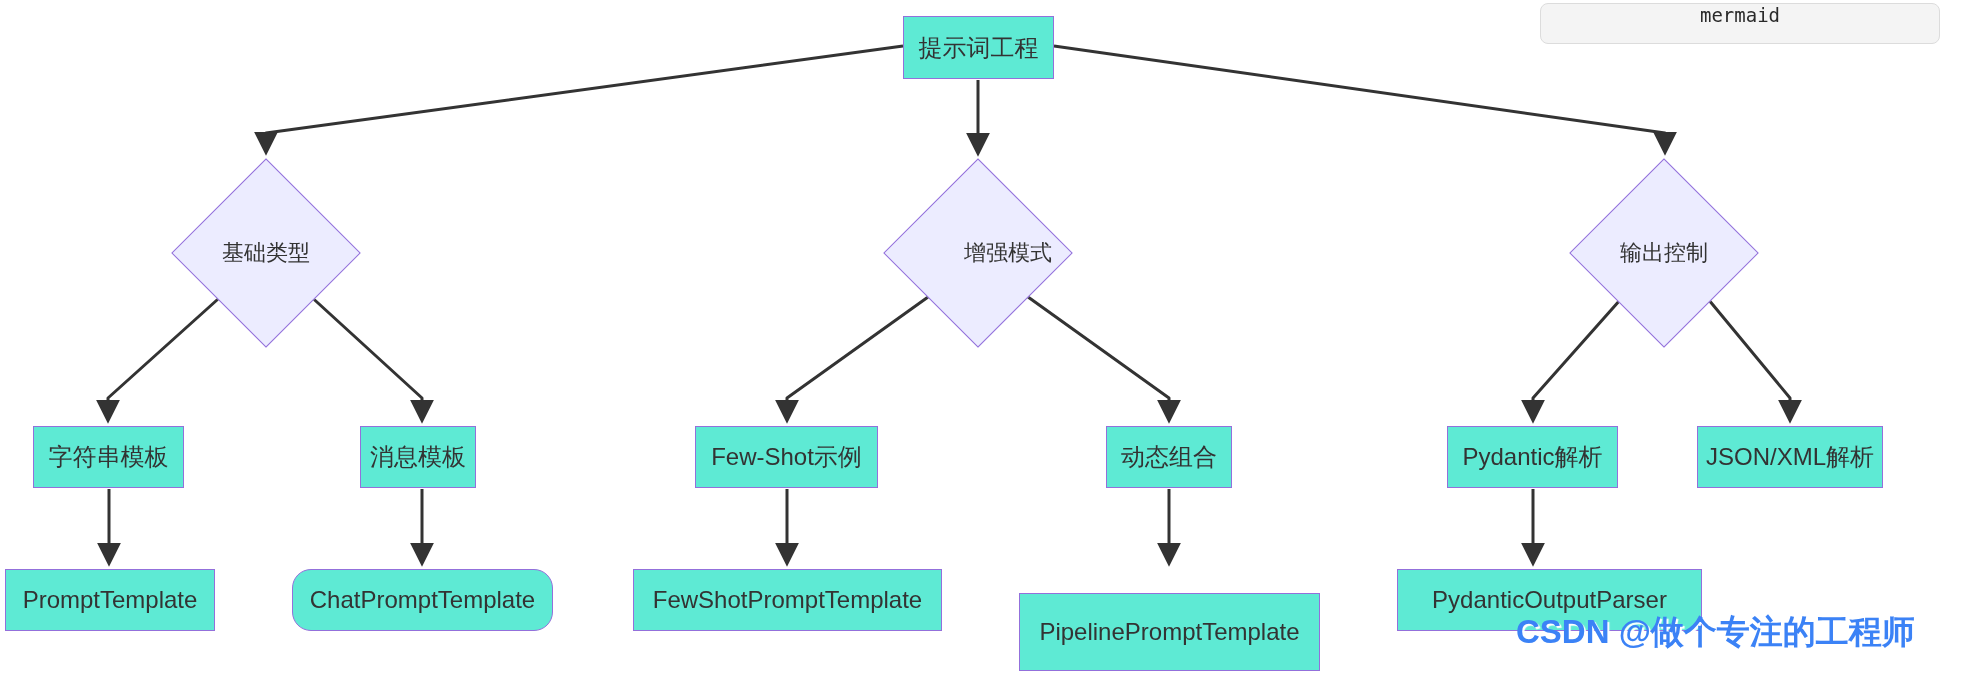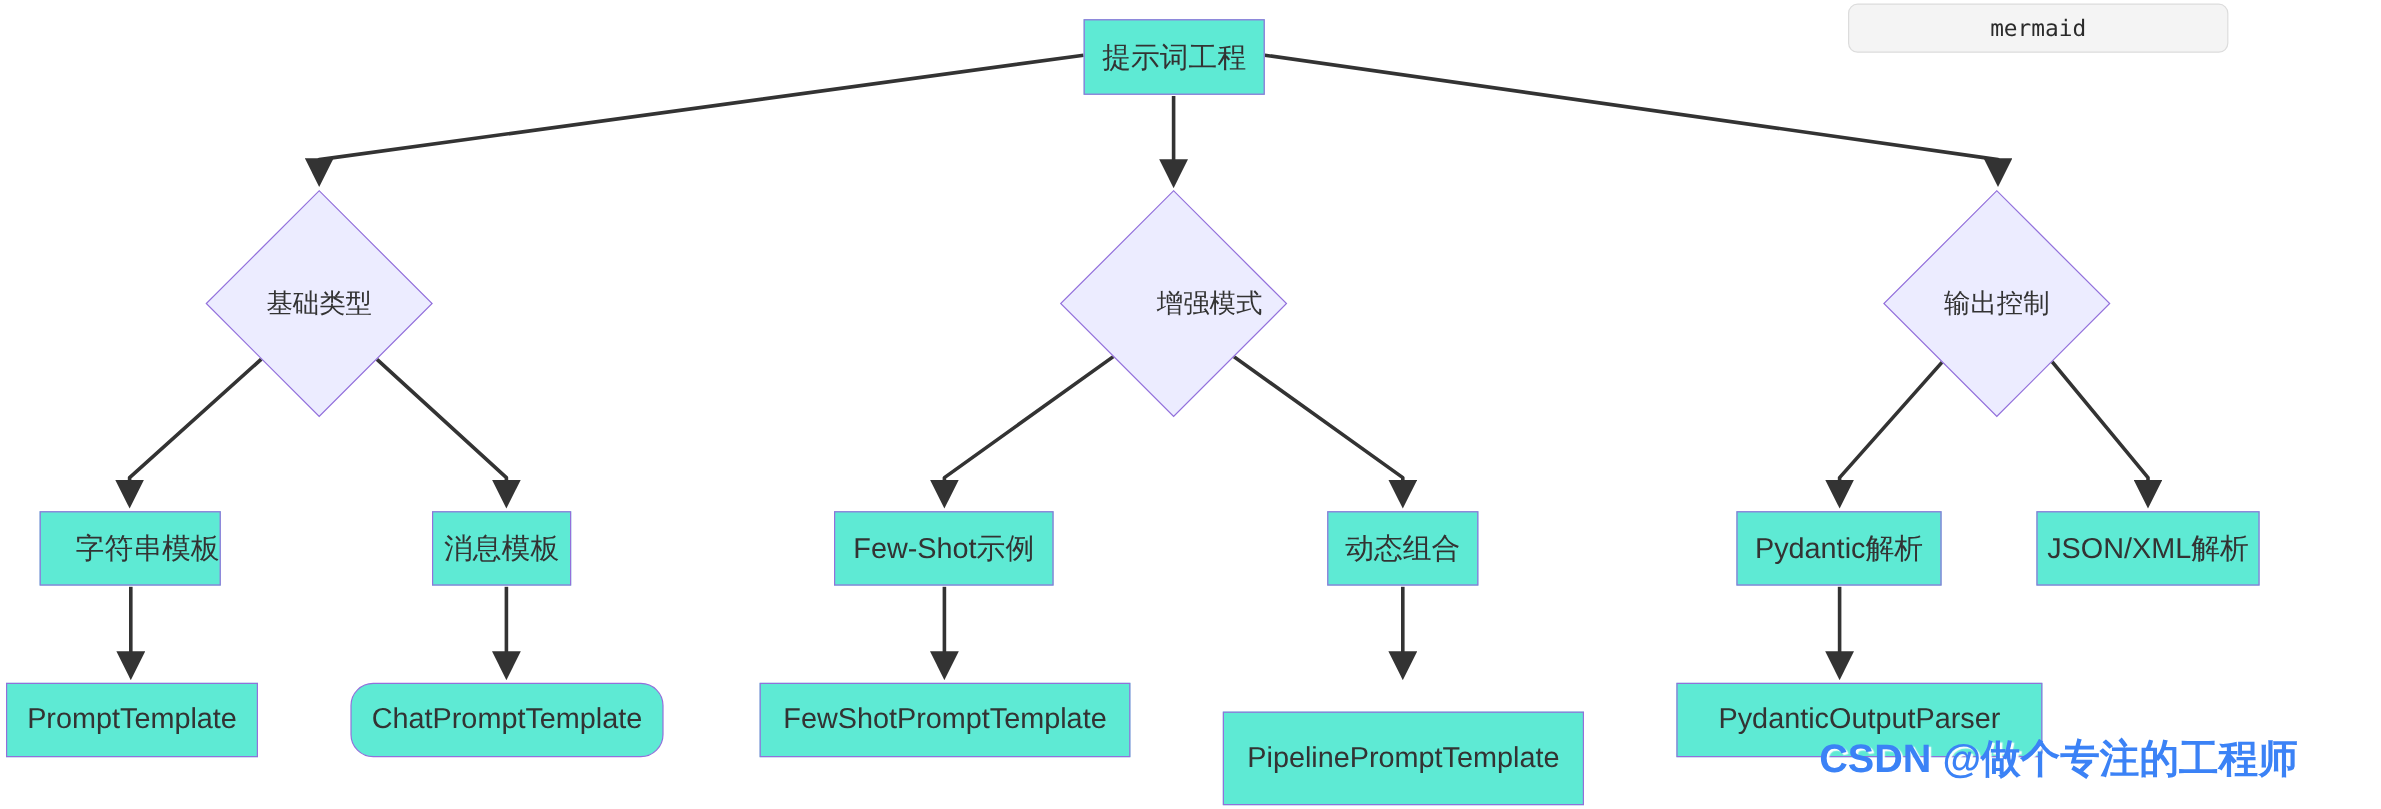--- a/index.html
+++ b/index.html
@@ -32,26 +32,26 @@
   }
   .diamond-label{
     position:absolute;
     width:200px;height:34px;
     display:flex;align-items:center;justify-content:center;
     font-size:22px;color:#333333;
     white-space:nowrap;
   }
   .mermaid-badge{
     position:absolute;
-    left:1540px;top:3px;width:317px;height:41px;
+    left:1540px;top:3px;width:400px;height:41px;
     background:#f4f4f4;
     border:1px solid #dcdcdc;
     border-radius:8px;
     box-sizing:border-box;
-    display:flex;align-items:center;justify-content:center;
+    display:flex;align-items:flex-start;justify-content:center;
     font-family:"DejaVu Sans Mono","Liberation Mono",monospace;
     font-size:19px;color:#2a2a2a;
   }
   .watermark{
     position:absolute;
     left:1516px;top:610px;
     font-size:33px;
     color:#3b82f6;
     text-shadow:2px 2px 1px #ffffff;
     white-space:nowrap;
@@ -91,21 +91,21 @@
 
   <div class="diamond" style="left:199px;top:186px;"></div>
   <div class="diamond-label" style="left:166px;top:236px;">基础类型</div>
 
   <div class="diamond" style="left:911px;top:186px;"></div>
   <div class="diamond-label" style="left:908px;top:236px;">增强模式</div>
 
   <div class="diamond" style="left:1597px;top:186px;"></div>
   <div class="diamond-label" style="left:1564px;top:236px;">输出控制</div>
 
-  <div class="node" style="left:33px;top:426px;width:151px;height:62px;justify-content:flex-end;">
+  <div class="node" style="left:33px;top:426px;width:151px;height:62px;">
     <span>字符串模板</span>
   </div>
   <div class="node" style="left:360px;top:426px;width:116px;height:62px;">
     <span>消息模板</span>
   </div>
   <div class="node" style="left:695px;top:426px;width:183px;height:62px;">
     <span>Few-Shot示例</span>
   </div>
   <div class="node" style="left:1106px;top:426px;width:126px;height:62px;">
     <span>动态组合</span>

